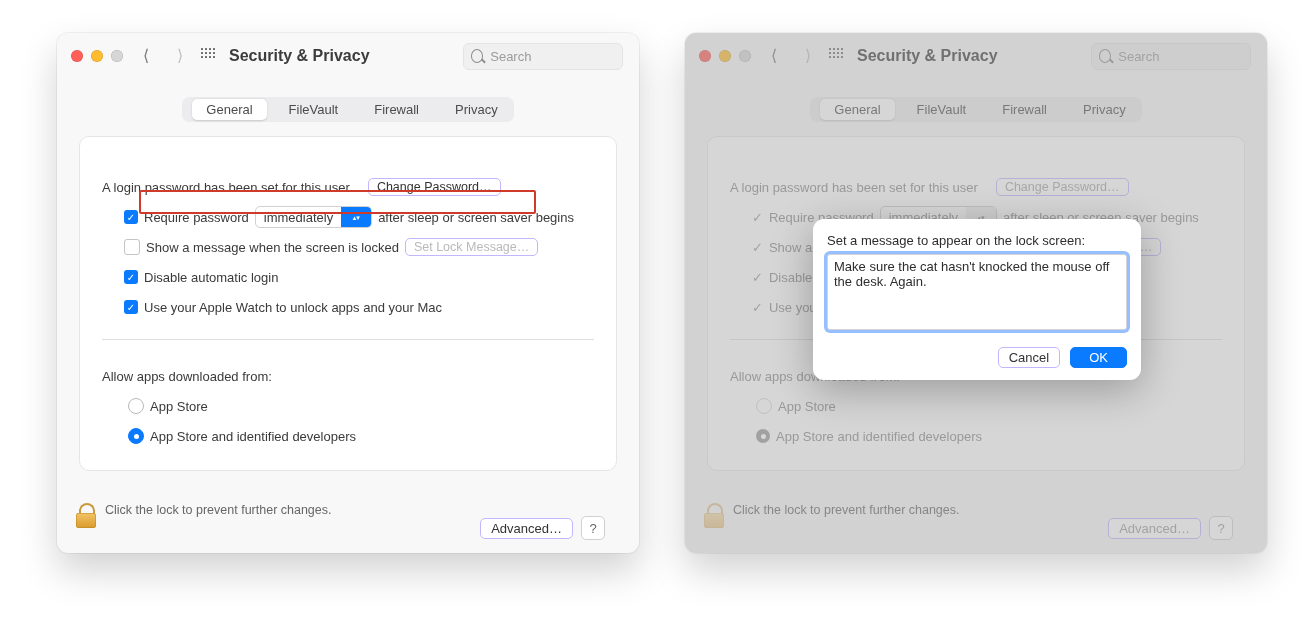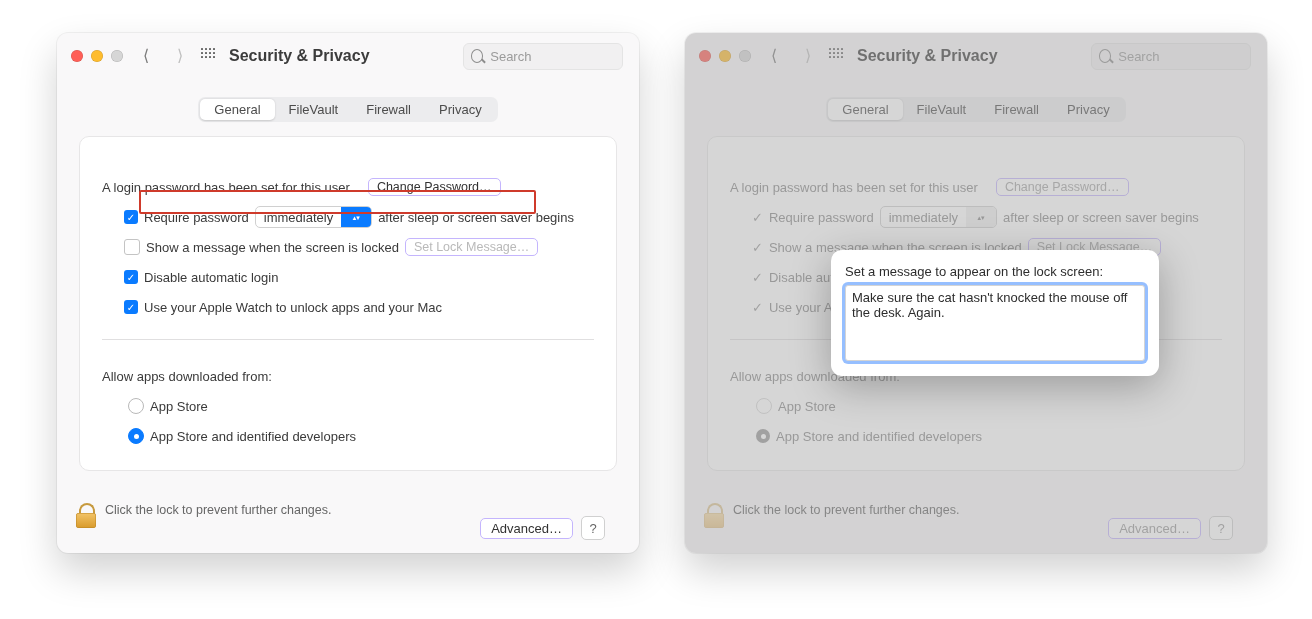--- a/index.html
+++ b/index.html
@@ -20,21 +20,21 @@
   .search{margin-left:auto;display:flex;align-items:center;width:144px;height:25px;
           background:#f1f0f1;border-radius:6px;padding:0 7px;color:#8b8b8b;border:1px solid #e4e4e4;}
   .search input{border:0;outline:0;background:transparent;font-size:13px;margin-left:5px;width:100%;color:#3a3a3a;}
   .search input::placeholder{color:#9b9b9b;}
   .mag{width:12px;height:12px;border:1.5px solid #8d8d8d;border-radius:50%;position:relative;}
   .mag:after{content:"";position:absolute;width:5px;height:1.5px;background:#8d8d8d;left:9px;top:10px;transform:rotate(45deg);}
 
   
   .tabs-outer{display:flex;justify-content:center;padding:18px 0 0;}
   .tabs{display:inline-flex;background:#ececee;border-radius:7px;padding:2px;}
-  .tab{padding:3px 14px;font-size:13px;border-radius:5px;color:#4c4c4c;cursor:default;}
+  .tab{padding:3px 14px;font-size:13px;border-radius:5px;color:#4c4c4c;cursor:default;margin-left:8px;}
   .tab.active{background:#fff;box-shadow:0 .5px 2px rgba(0,0,0,.15);}
 
   
   .panel{margin:14px 22px 0;border-radius:10px;background:#fff;border:1px solid #e7e6e7;
          padding:14px 22px 22px;min-height:328px;box-sizing:border-box;}
   .row{display:flex;align-items:center;gap:6px;min-height:24px;margin-top:24px;}
   .row + .row{margin-top:6px;}
   .btn{background:#fff;border:1px solid #c4b5fd;border-radius:5px;padding:2px 10px;font-size:13px;color:#323232;}
   .btn.small{padding:1px 8px;font-size:12.5px;}
   .btn.disabled{color:#b9b9b9;}
@@ -269,19 +269,23 @@
       <div class="lock" style="opacity:.55;"></div>
       <span class="foot-text">Click the lock to prevent further changes.</span>
       <div class="foot-right">
         <button class="btn" style="color:#9c9c9c;">Advanced…</button>
         <div class="help" style="color:#9c9c9c;">?</div>
       </div>
     </div>
 
     <div class="dim"></div>
 
-    <div class="modal dim-keep" style="left:146px;top:186px;margin-top:31px;">
+    <div class="modal dim-keep" style="left:128px;top:186px;">
       <div class="modal-title">Set a message to appear on the lock screen:</div>
       <textarea style="">Make sure the cat hasn't knocked the mouse off the desk. Again.</textarea>
+      <div class="modal-buttons">
+        <button class="btn">Cancel</button>
+        <button class="btn primary">OK</button>
+      </div>
     </div>
   </div>
 
 </div>
 
 </body></html>

